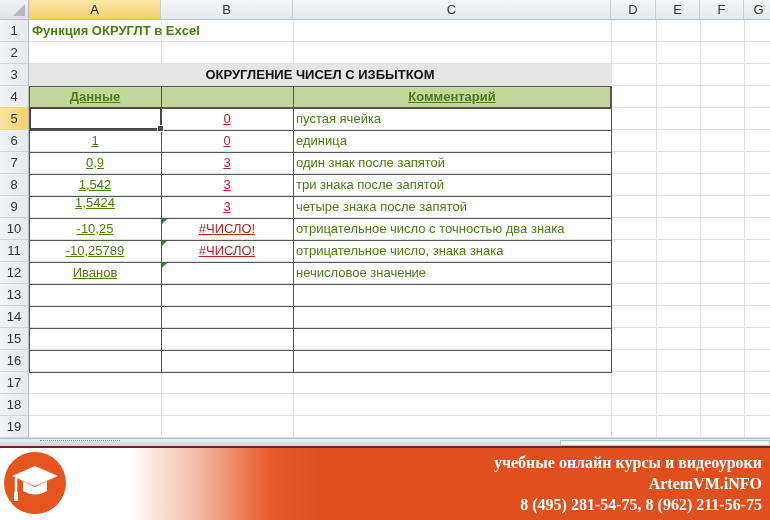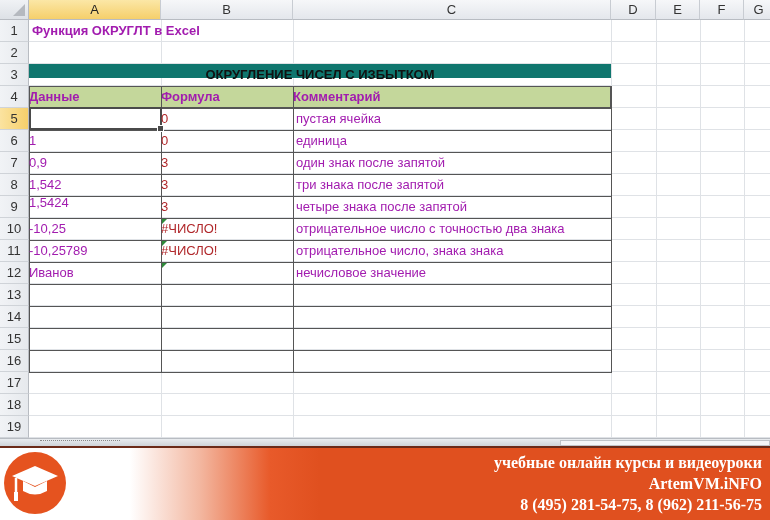--- a/index.html
+++ b/index.html
@@ -6,26 +6,26 @@
   body { width: 770px; height: 520px; overflow: hidden; background: #fff; font-family: "Liberation Sans", sans-serif; position: relative; }
   .sheet { position: absolute; left: 0; top: 0; width: 770px; height: 446px; overflow: hidden; background: #fff; }
   .colhdr { position: absolute; top: 0; height: 20px; background: linear-gradient(#f6f7f9, #e4e7ec); border-right: 1px solid #c8ccd2; border-bottom: 1px solid #b8bcc2; color: #333; font-size: 13px; text-align: center; line-height: 20px; }
   .colhdr.sel { background: linear-gradient(#fbe7a6, #f5cf6b); color: #222; }
   .corner { position: absolute; left: 0; top: 0; width: 29px; height: 20px; background: linear-gradient(#f0f2f5, #dde1e6); border-right: 1px solid #b8bcc2; border-bottom: 1px solid #b8bcc2; }
   .corner:after { content: ""; position: absolute; right: 3px; bottom: 3px; border-left: 12px solid transparent; border-bottom: 12px solid #b5b9bf; }
   .rowhdr { position: absolute; left: 0; width: 29px; height: 22px; background: linear-gradient(90deg, #f1f3f6, #e6e9ed); border-right: 1px solid #b8bcc2; border-bottom: 1px solid #cfd3d8; color: #333; font-size: 13px; text-align: center; line-height: 22px; }
   .rowhdr.sel { background: linear-gradient(90deg, #fbe3a0, #f5cf6b); }
   .gridline-h { position: absolute; left: 29px; right: 0; height: 1px; background: #dfe2e6; }
   .gridline-v { position: absolute; top: 20px; bottom: 8px; width: 1px; background: #dfe2e6; }
-  .cell { position: absolute; height: 22px; line-height: 22px; font-size: 13px; color: #a21caf; white-space: nowrap; overflow: visible; }
-  .cell.center { text-align: left; }
+  .cell { position: absolute; height: 22px; line-height: 22px; font-size: 13px; color: #4d7c0f; white-space: nowrap; overflow: visible; }
+  .cell.center { text-align: center; text-decoration: underline; }
   .cell.left { padding-left: 3px; }
   .cell.bold { font-weight: bold; }
   .cell.red { color: #b0272a; }
-  .title-band { position: absolute; left: 29px; top: 64px; width: 582px; height: 14px; background: #0f766e; font-weight: bold; font-size: 13px; text-align: center; line-height: 22px; color: #111; }
+  .title-band { position: absolute; left: 29px; top: 64px; width: 582px; height: 22px; background: #e5e5e5; font-weight: bold; font-size: 13px; text-align: center; line-height: 22px; color: #111; }
   .hdr-band { position: absolute; left: 29px; top: 86px; width: 582px; height: 22px; background: #c4d79b; border: 1px solid #555; }
   .tbl-h { position: absolute; left: 29px; width: 583px; height: 1px; background: #555; }
   .tbl-v { position: absolute; top: 86px; height: 287px; width: 1px; background: #555; }
   .active-cell { position: absolute; left: 29px; top: 107px; width: 133px; height: 23px; border: 2px solid #4a4a4a; background: #fff; }
   .active-cell:after { content: ""; position: absolute; right: -4px; bottom: -4px; width: 5px; height: 5px; background: #4a4a4a; border: 1px solid #fff; }
   .err-mark { position: absolute; width: 0; height: 0; border-top: 5px solid #2f8a3a; border-right: 5px solid transparent; }
   .tabbar { position: absolute; left: 0; top: 438px; width: 770px; height: 8px; background: linear-gradient(#e9ecef, #cfd3d8); border-top: 1px solid #b8bcc2; }
   .tabbar .nav { position: absolute; left: 40px; top: 1px; width: 80px; height: 5px; border-top: 1px dotted #888; }
   .tabbar .scroll { position: absolute; left: 560px; top: 1px; width: 210px; height: 6px; background: #f4f5f7; border: 1px solid #bfc3c8; }
   .banner { position: absolute; left: 0; top: 446px; width: 770px; height: 74px; background: linear-gradient(90deg, #ffffff 0px, #ffffff 130px, #f3b7a0 200px, #e85a2a 270px, #e0501f 320px, #e0501f 770px); border-top: 2px solid #6b2a18; }
@@ -92,21 +92,20 @@
   <div class="rowhdr" style="top:372px">17</div>
   <div class="rowhdr" style="top:394px">18</div>
   <div class="rowhdr" style="top:416px">19</div>
 
   <div class="cell bold left" style="left:29px;top:20px;width:260px">Функция ОКРУГЛТ в Excel</div>
 
   <div class="title-band">ОКРУГЛЕНИЕ ЧИСЕЛ С ИЗБЫТКОМ</div>
 
   <div class="hdr-band"></div>
   <div class="cell bold center" style="left:29px;top:86px;width:132px">Данные</div>
-  <div class="cell bold center" style="left:161px;top:86px;width:132px">Формула</div>
   <div class="cell bold center" style="left:293px;top:86px;width:318px">Комментарий</div>
 
   <div class="tbl-h" style="top:108px"></div>
   <div class="tbl-h" style="top:130px"></div>
   <div class="tbl-h" style="top:152px"></div>
   <div class="tbl-h" style="top:174px"></div>
   <div class="tbl-h" style="top:196px"></div>
   <div class="tbl-h" style="top:218px"></div>
   <div class="tbl-h" style="top:240px"></div>
   <div class="tbl-h" style="top:262px"></div>

